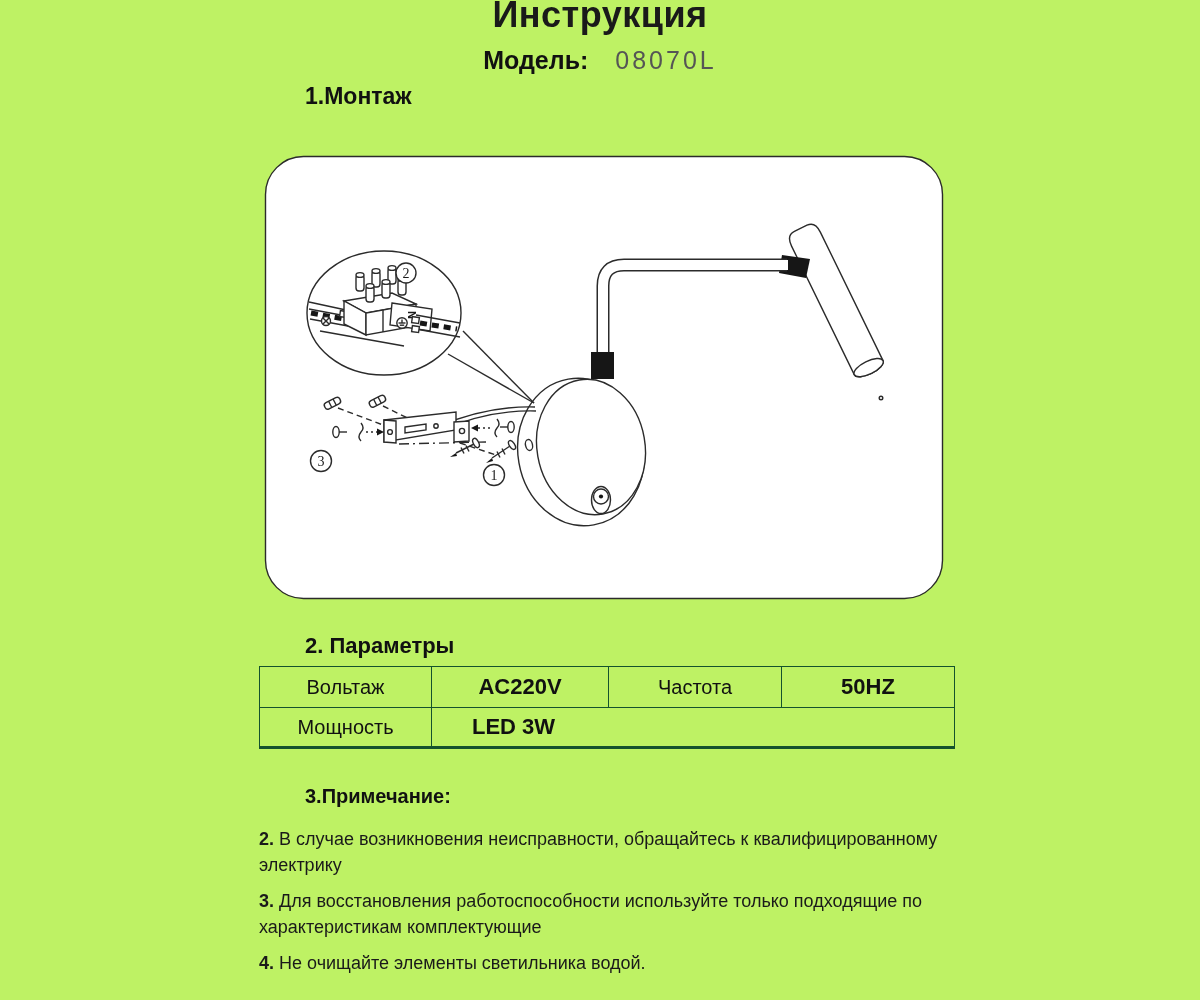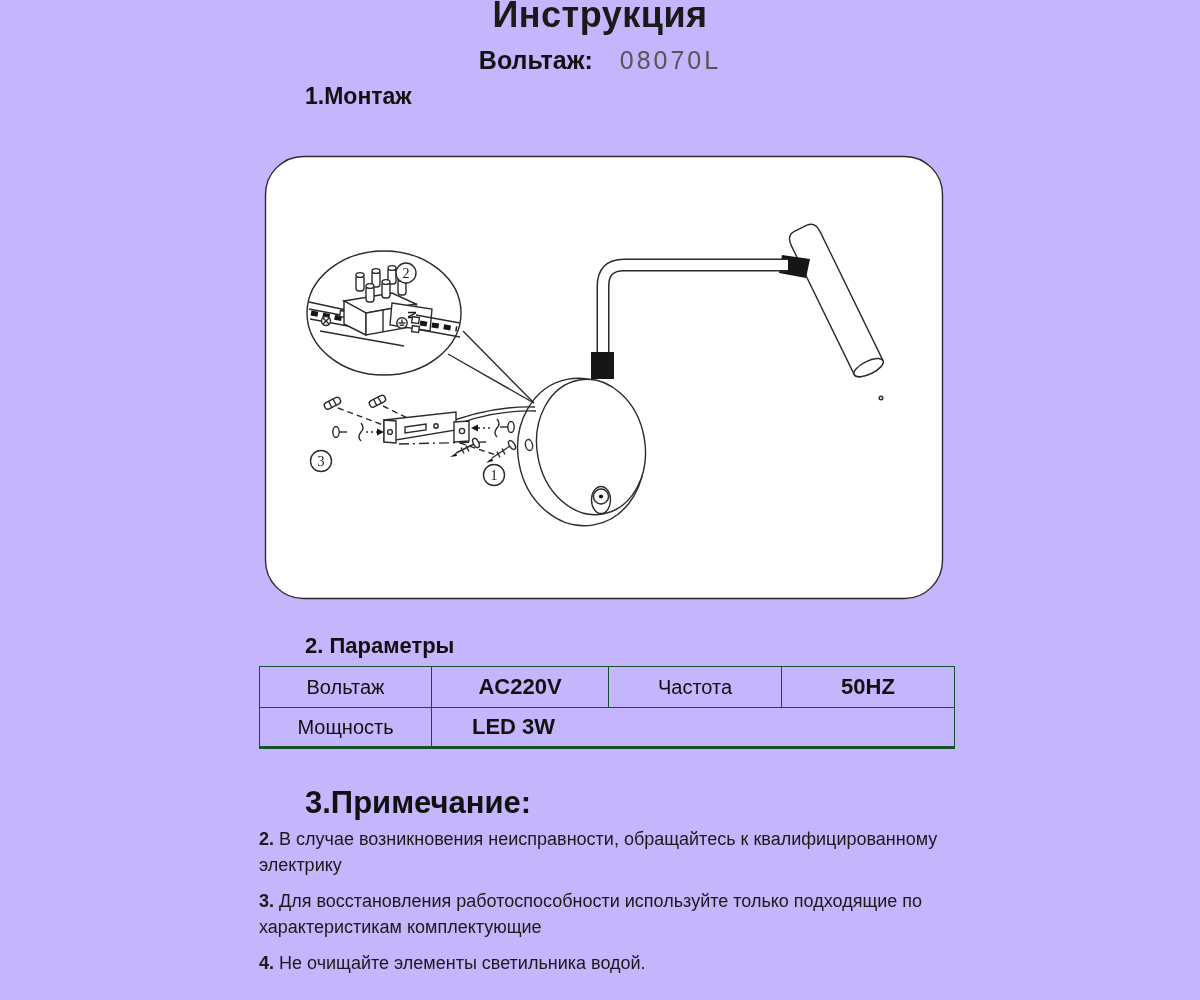--- a/index.html
+++ b/index.html
@@ -1,30 +1,30 @@
 <!DOCTYPE html>
 <html><head>
 <meta charset="utf-8">
 <style>
   html,body{margin:0;padding:0;background:#fff;}
   #page{
-    position:relative;width:1200px;height:1000px;background:#c4b5fd;
+    position:relative;width:1200px;height:1000px;background:#bef264;
     font-family:"Liberation Sans", sans-serif;color:#1a1a1a;overflow:hidden;
   }
   .abs{position:absolute;}
   
   #title{left:0;right:0;top:-6px;text-align:center;font-size:36px;font-weight:bold;letter-spacing:0.5px;}
   #model-line{left:0;right:0;top:46px;text-align:center;font-size:25px;}
   #model-line .lbl{font-weight:bold;color:#111;}
   #model-line .val{color:#555;letter-spacing:3px;margin-left:20px;font-weight:400;}
   
   .sec-h{font-weight:bold;color:#111;margin-left:46px;}
   #h-montage{left:259px;top:83px;font-size:23px;}
   #h-params{left:259px;top:633px;font-size:22px;}
-  #h-notes{left:259px;top:785px;font-size:31px;}
+  #h-notes{left:259px;top:785px;font-size:20px;}
   
   #diagram{left:264px;top:155px;width:680px;height:445px;}
   
   #params-table{left:259px;top:666px;border-collapse:collapse;table-layout:fixed;}
   #params-table td{
     border:1px solid #14532d;height:40px;text-align:center;vertical-align:middle;
     padding:0 4px;font-size:20px;color:#111;
   }
   #params-table tr:last-child td{border-bottom-width:3px;height:38px;}
   #params-table td.val{font-weight:bold;font-size:22px;}
@@ -45,21 +45,21 @@
   svg text.nlab{font-family:"Liberation Sans",sans-serif;font-size:11px;font-weight:bold;fill:#1a1a1a;}
 </style>
 </head>
 <body>
 
 <div id="page">
 
   <div class="abs" id="title">Инструкция</div>
 
   <div class="abs" id="model-line">
-    <span class="lbl">Вольтаж:</span>
+    <span class="lbl">Модель:</span>
     <span class="val">08070L</span>
   </div>
 
   <div class="abs sec-h" id="h-montage">1.Монтаж</div>
 
   <svg class="abs" id="diagram" viewBox="0 0 680 445" width="680" height="445" xmlns="http://www.w3.org/2000/svg">
 
     <rect x="1.5" y="1.5" width="677" height="442" rx="38" class="fw" stroke-width="1.8"></rect>
 
     <g>

